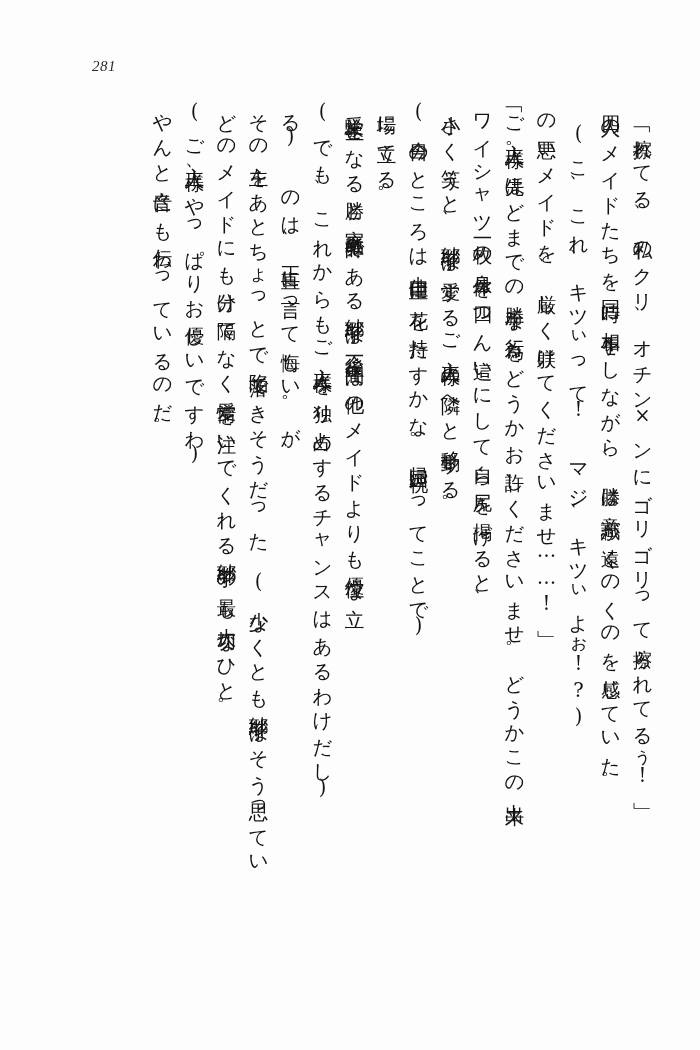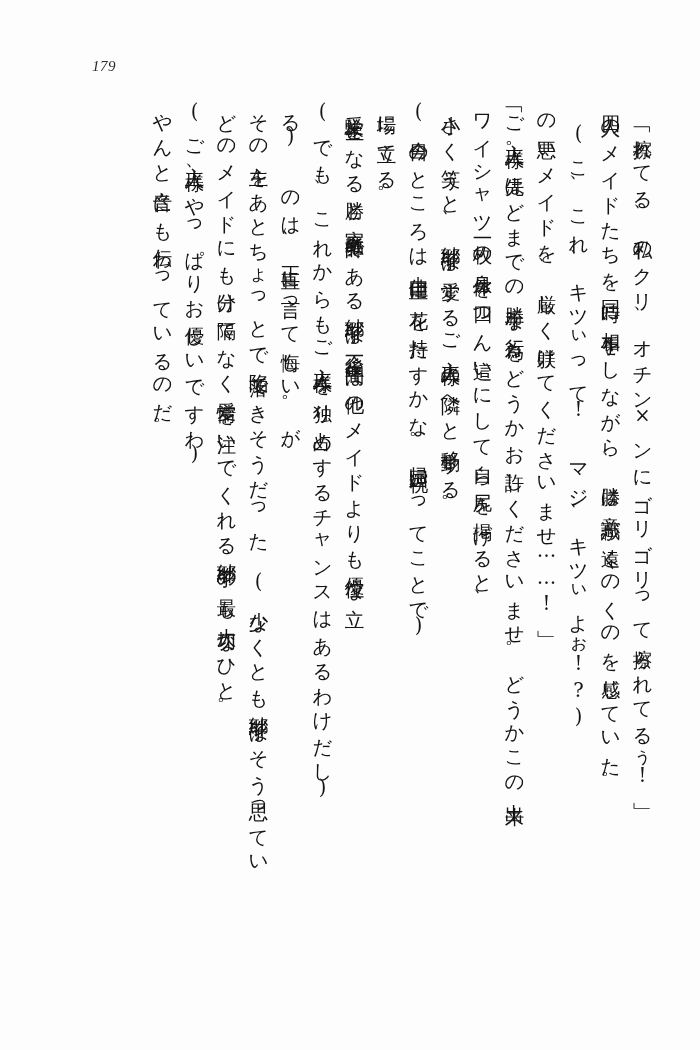--- a/index.html
+++ b/index.html
@@ -60,21 +60,21 @@
   }
   .vline.indent2 {
     padding-top: 20px;
   }
 </style>
 </head>
 <body>
 
 <div class="page">
 
-  <div class="page-number">179</div>
+  <div class="page-number">281</div>
 
   <div class="text-block">
     <div class="vline">やんと音々にも伝わっているのだ。</div>
     <div class="vline">(ご主人様、やっぱりお優しいですわ)</div>
     <div class="vline">どのメイドにも分け隔てなく愛情を注いでくれる紗耶子の最も大切なひと。</div>
     <div class="vline">その主をあとちょっとで陥落できそうだった (少なくとも紗耶子はそう思ってい</div>
     <div class="vline">る) のは、正直に言って悔しい。が、</div>
     <div class="vline">(でも、これからもご主人様を独り占めするチャンスはあるわけだし)</div>
     <div class="vline">受験生となる勝と家庭教師である紗耶子は今後一年間は他のメイドよりも優位な立</div>
     <div class="vline">場に立てる。</div>

